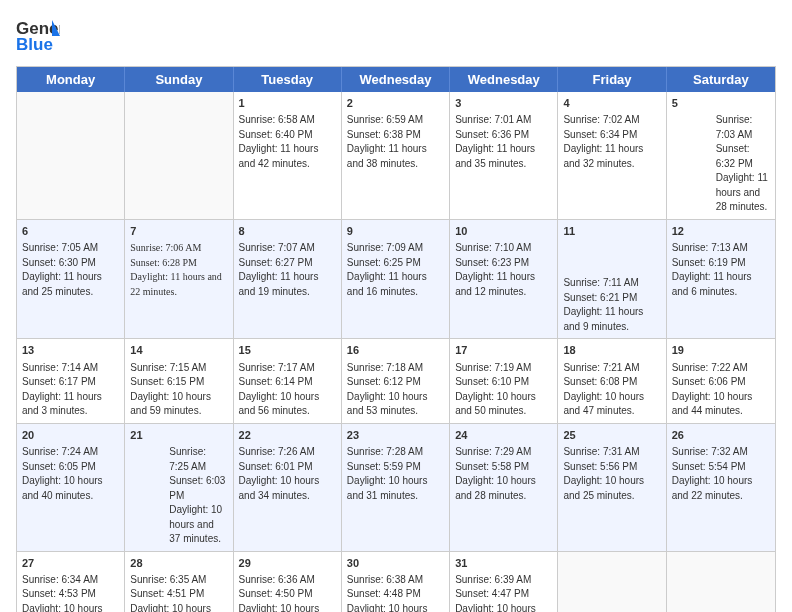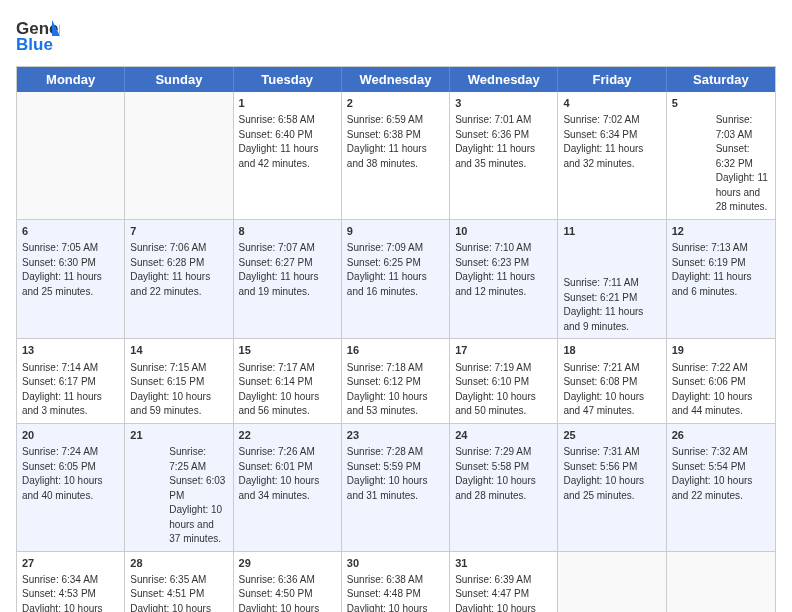--- a/index.html
+++ b/index.html
@@ -175,21 +175,21 @@
         </div>
         <div class="week-row">
           <div class="day-cell">
             <span class="day-num">6</span>
             <div class="day-info" style="white-space: pre-line;">Sunrise: 7:05 AM
 Sunset: 6:30 PM
 Daylight: 11 hours and 25 minutes.</div>
           </div>
           <div class="day-cell">
             <span class="day-num">7</span>
-            <div class="day-info" style="white-space: pre-line;">Sunrise: 7:06 AM
+            <div class="day-info" style="white-space: pre-line; font-family: Liberation Serif, serif;">Sunrise: 7:06 AM
 Sunset: 6:28 PM
 Daylight: 11 hours and 22 minutes.</div>
           </div>
           <div class="day-cell">
             <span class="day-num">8</span>
             <div class="day-info" style="white-space: pre-line;">Sunrise: 7:07 AM
 Sunset: 6:27 PM
 Daylight: 11 hours and 19 minutes.</div>
           </div>
           <div class="day-cell">

